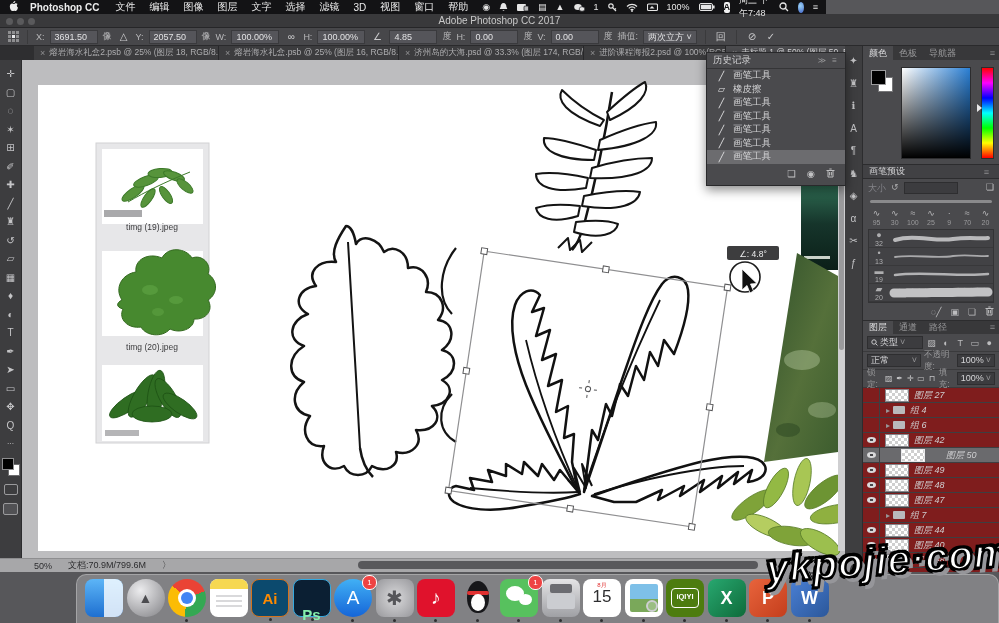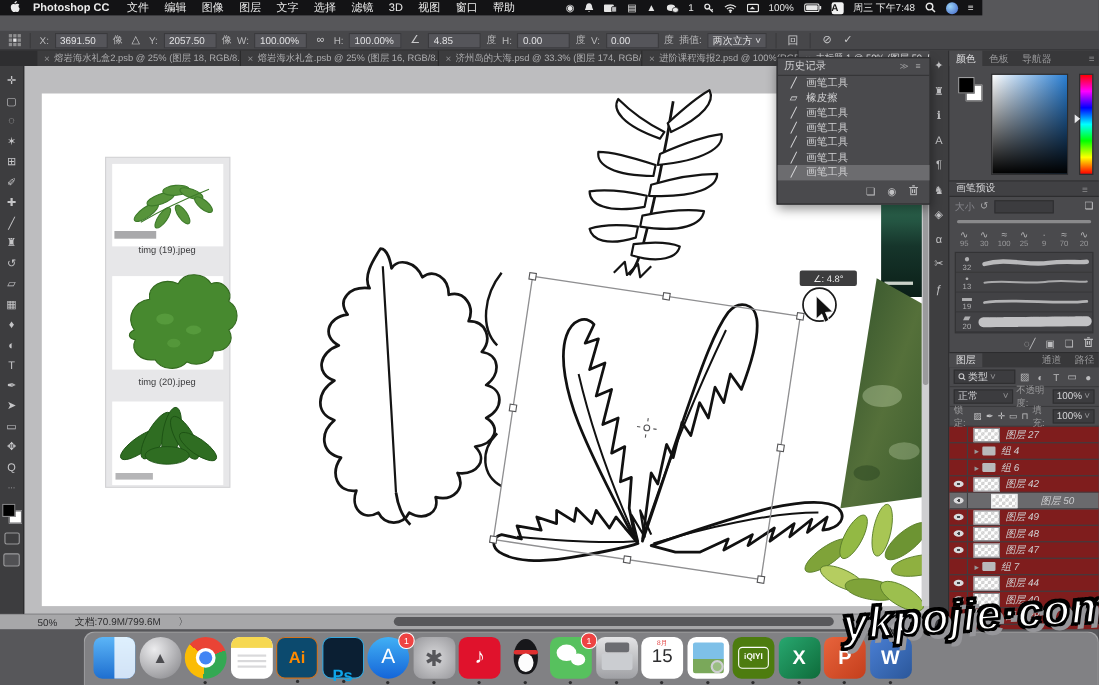--- a/index.html
+++ b/index.html
@@ -1,20 +1,20 @@
 <!DOCTYPE html>
 <html><head>
 <meta charset="utf-8">
 <style>
   html,body{margin:0;padding:0;background:#333;}
   #root{position:relative;width:999px;height:623px;background:#57575a;overflow:hidden;
         font-family:"Liberation Sans","DejaVu Sans",sans-serif;-webkit-font-smoothing:antialiased;}
   .abs{position:absolute;}
   
-  .mbar{left:0;top:0;width:893px;height:14px;background:#131315;display:flex;align-items:center;
+  .mbar{left:0;top:0;width:826px;height:14px;background:#131315;display:flex;align-items:center;
         gap:0;padding:0 8px;box-sizing:border-box;color:#ececec;font-size:10px;z-index:45;}
   .mbar .mi{margin-right:14px;white-space:nowrap;}
   .mbar .appname{font-weight:bold;margin-right:16px;}
   .mstat{margin-left:auto;display:flex;align-items:center;gap:9px;color:#e6e6e6;}
   .mstat .sic{display:inline-flex;align-items:center;font-size:9px;}
   .inputa{background:#f2f2f2;color:#111;width:11px;height:11px;border-radius:2px;font-size:8.5px;
           font-weight:bold;text-align:center;line-height:11px;}
   .siri{width:11px;height:11px;border-radius:50%;background:radial-gradient(circle at 35% 35%,#9ad2f5,#3f63c9);}
   
   .tbar{left:0;top:14px;width:999px;height:14px;background:#39393b;border-bottom:1px solid #262628;
@@ -129,21 +129,21 @@
   .rkt{color:#4c4c50;font-size:14px;}
   .di.chrome{background:conic-gradient(from -50deg,#ea4335 0 33%,#34a853 0 66%,#fbbc05 0 100%);border-radius:50%;}
   .cc1{position:absolute;inset:10px;background:#fff;border-radius:50%;}
   .cc2{position:absolute;inset:13px;background:#4285f4;border-radius:50%;}
   .di.notes{background:#fff;overflow:hidden;}
   .nt{position:absolute;left:0;top:0;right:0;height:10px;background:#f6d851;}
   .nl{position:absolute;left:6px;right:6px;height:1.5px;background:#d9d9db;}
   .di.ai{background:#0c4a6e;border:1.5px solid #d4731d;box-sizing:border-box;}
   .ai-t{color:#ff8a00;font-size:15px;}
   .di.ps{background:#0b1f33;border:1.5px solid #35a9e0;box-sizing:border-box;}
-  .ps-t{color:#0ea5e9;font-size:15px;margin-top:32px;}
+  .ps-t{color:#86efac;font-size:15px;margin-top:32px;}
   .di.as{background:linear-gradient(180deg,#41b0f5,#1565d8);border-radius:50%;}
   .as-t{color:#fff;font-size:19px;font-weight:300;}
   .di.prefs{background:radial-gradient(circle,#dadadc,#97979b);}
   .gear{color:#56565a;font-size:20px;}
   .di.music{background:#e0122c;}
   .mus{color:#fff;font-size:19px;}
   .di.qq{background:transparent;}
   .qb{position:absolute;left:8px;top:2px;width:22px;height:32px;background:#17171a;border-radius:50% 50% 46% 46%;}
   .qw{position:absolute;left:12px;top:15px;width:14px;height:17px;background:#fdfdfd;border-radius:50%;}
   .qs{position:absolute;left:8px;top:12px;width:22px;height:4px;background:#e03030;border-radius:2px;}
@@ -252,20 +252,26 @@
           <svg width="10" height="10">
             <circle cx="4" cy="4" r="3" fill="none" stroke="#e6e6e6" stroke-width="1.3"></circle>
             <path d="M6.3,6.3 L9,9" stroke="#e6e6e6" stroke-width="1.3"></path>
           </svg>
         </span>
       <span class="sic siri"></span>
       <span class="sic">≡</span>
     </span>
   </div>
 
+  <div class="abs tbar">
+    <span class="tl" style="left:6px;"></span>
+    <span class="tl" style="left:17px;"></span>
+    <span class="tl" style="left:28px;"></span>
+    <span>Adobe Photoshop CC 2017</span>
+  </div>
 
   <div class="abs obar">
     <span class="refpt">
         <i></i>
         <i></i>
         <i></i>
         <i></i>
         <i class="c"></i>
         <i></i>
         <i></i>
@@ -617,21 +623,21 @@
           <span>◌╱</span>
           <span>▣</span>
           <span>❏</span>
           <span><svg width="9" height="10">
                 <path d="M0.5,2.5 h8 M2,2.5 v6.5 h5 v-6.5 M3.3,1 h2.4 M3.6,4 v3.5 M5.4,4 v3.5" stroke="#bdbdbf" fill="none"></path>
               </svg></span>
         </div>
       </div>
       <div class="ptabs" style="height:13px;">
         <span class="ptab on" style="line-height:13px;">图层</span>
-        <span class="ptab" style="line-height:13px;margin-left:48px;">通道</span>
+        <span class="ptab" style="line-height:13px;">通道</span>
         <span class="ptab" style="line-height:13px;">路径</span>
         <span class="pmenu" style="line-height:13px;">≡</span>
       </div>
       <div class="frow">
         <span class="sbox" style="width:50px;">
           <svg width="7" height="7">
               <circle cx="3" cy="3" r="2.2" fill="none" stroke="#c9c9cb"></circle>
               <path d="M4.6,4.6 L6.5,6.5" stroke="#c9c9cb"></path>
             </svg>
           <span>类型</span>

